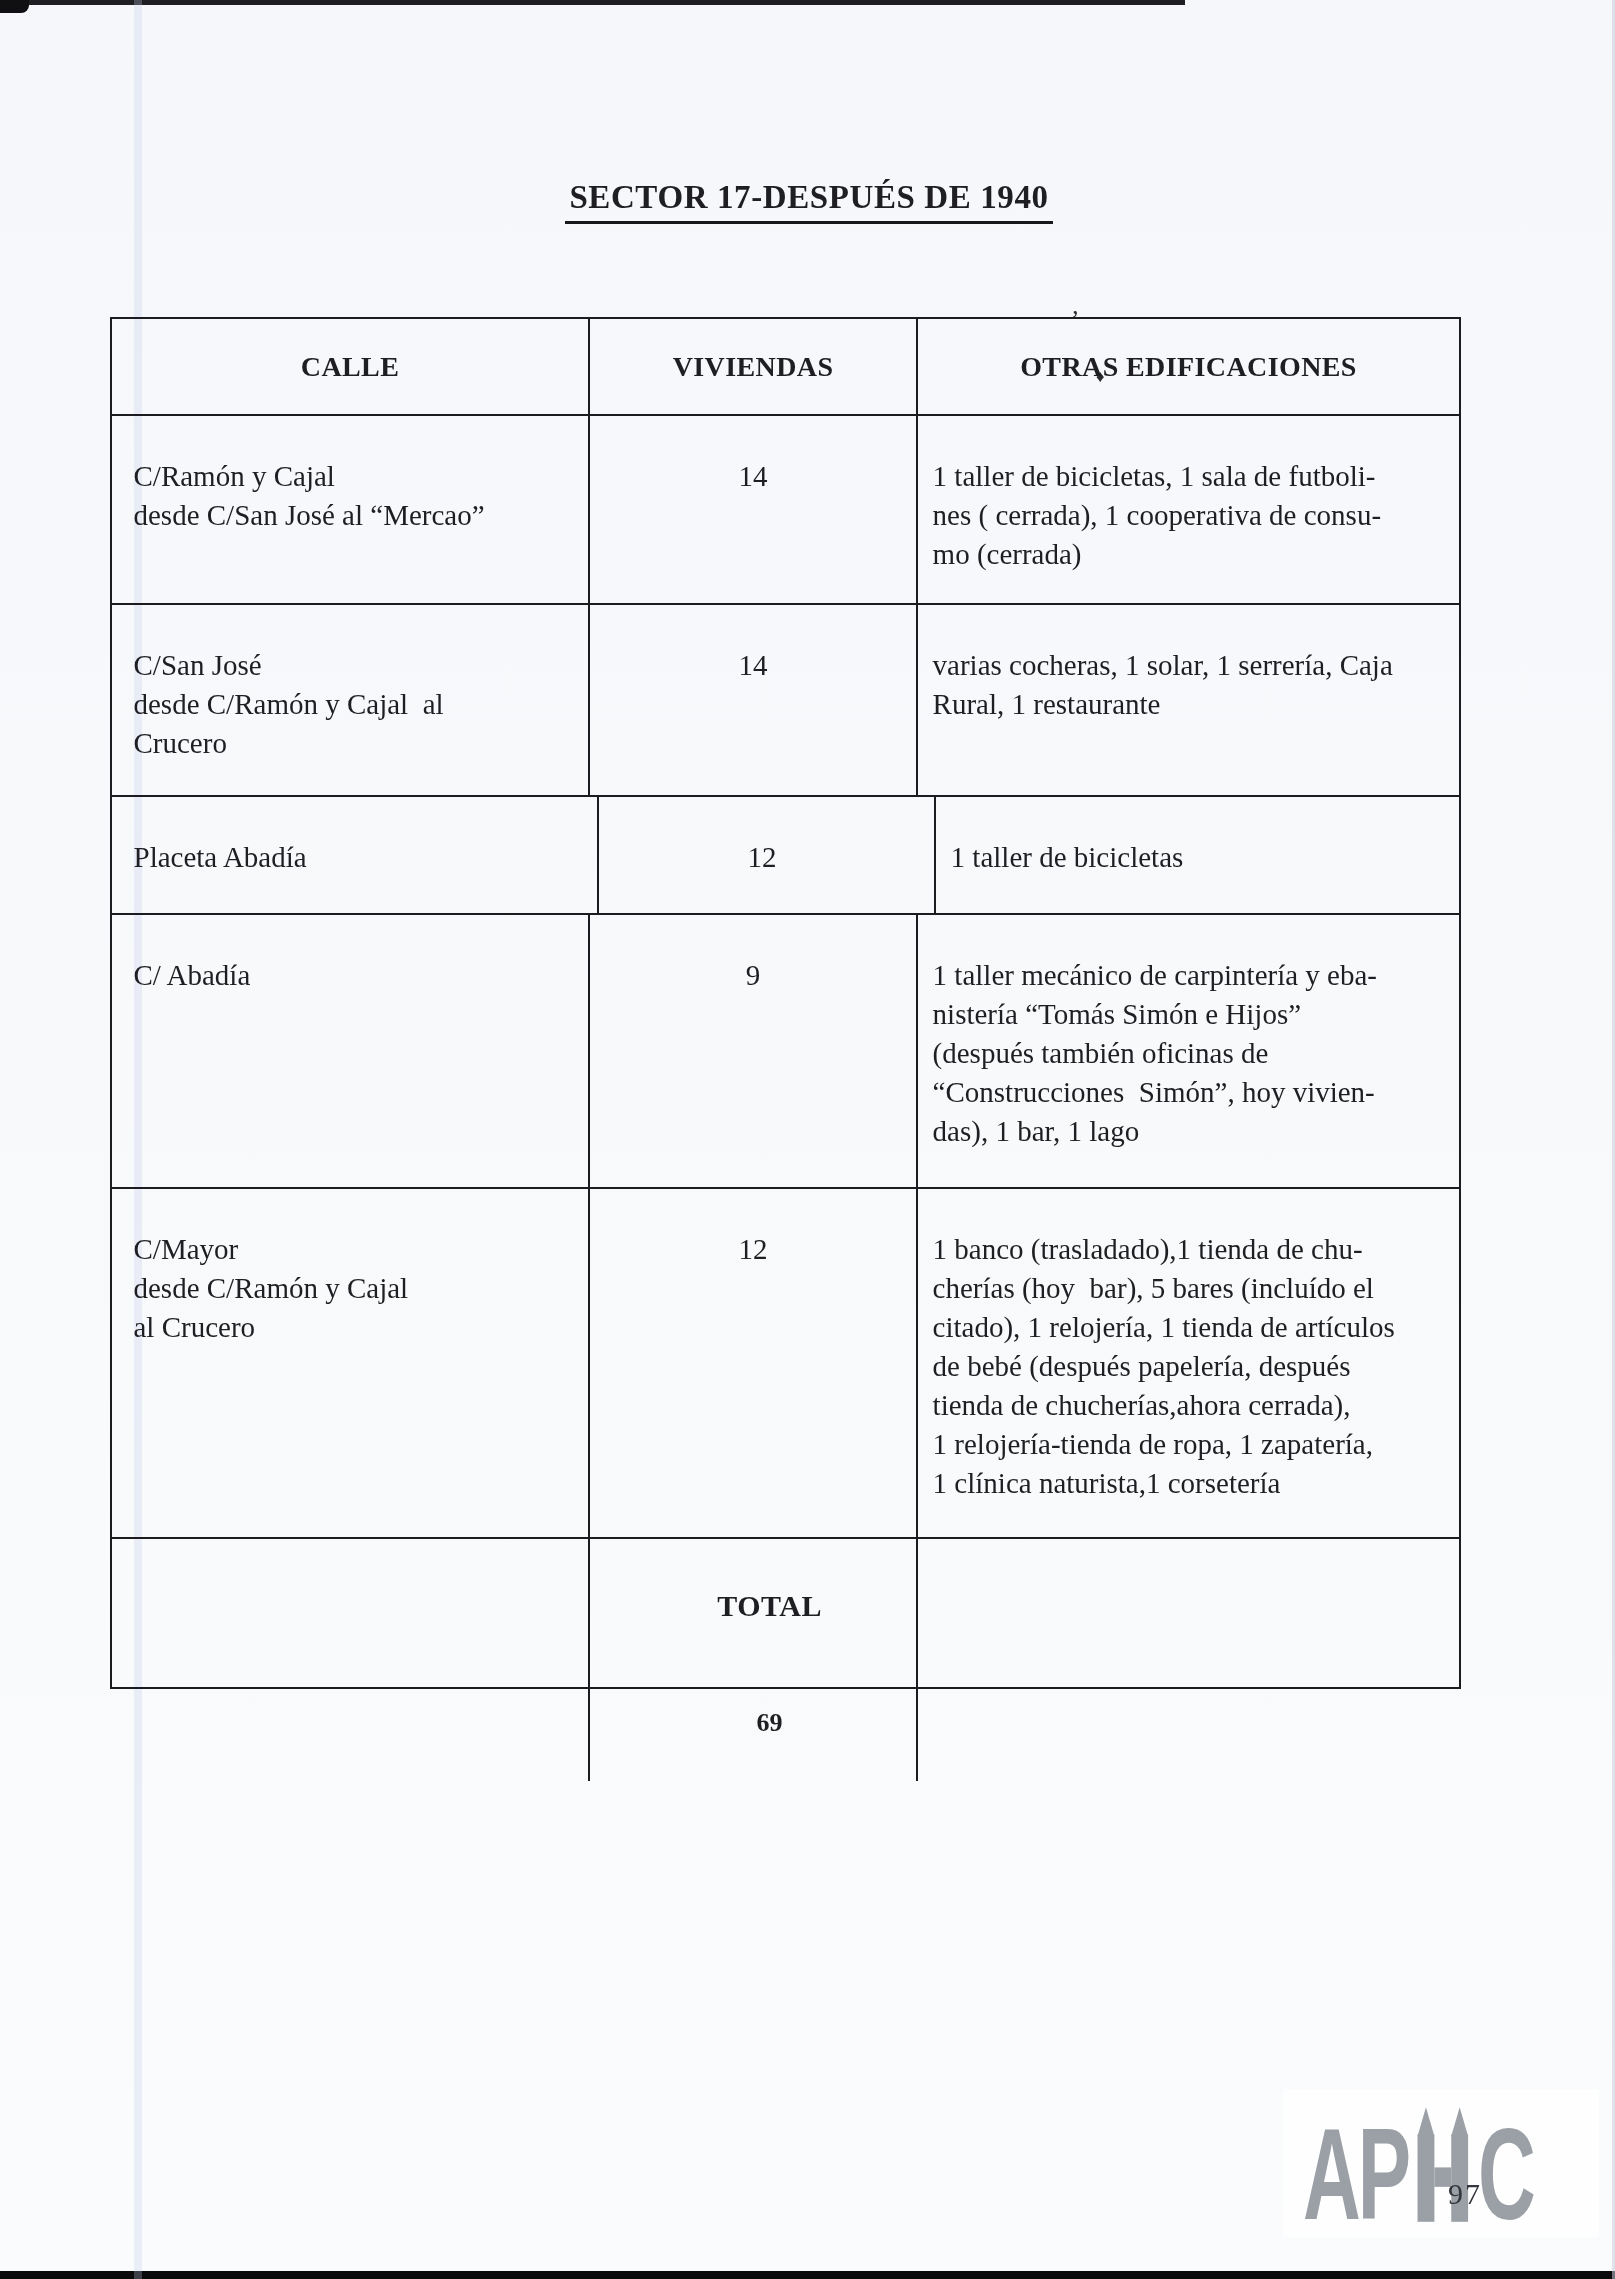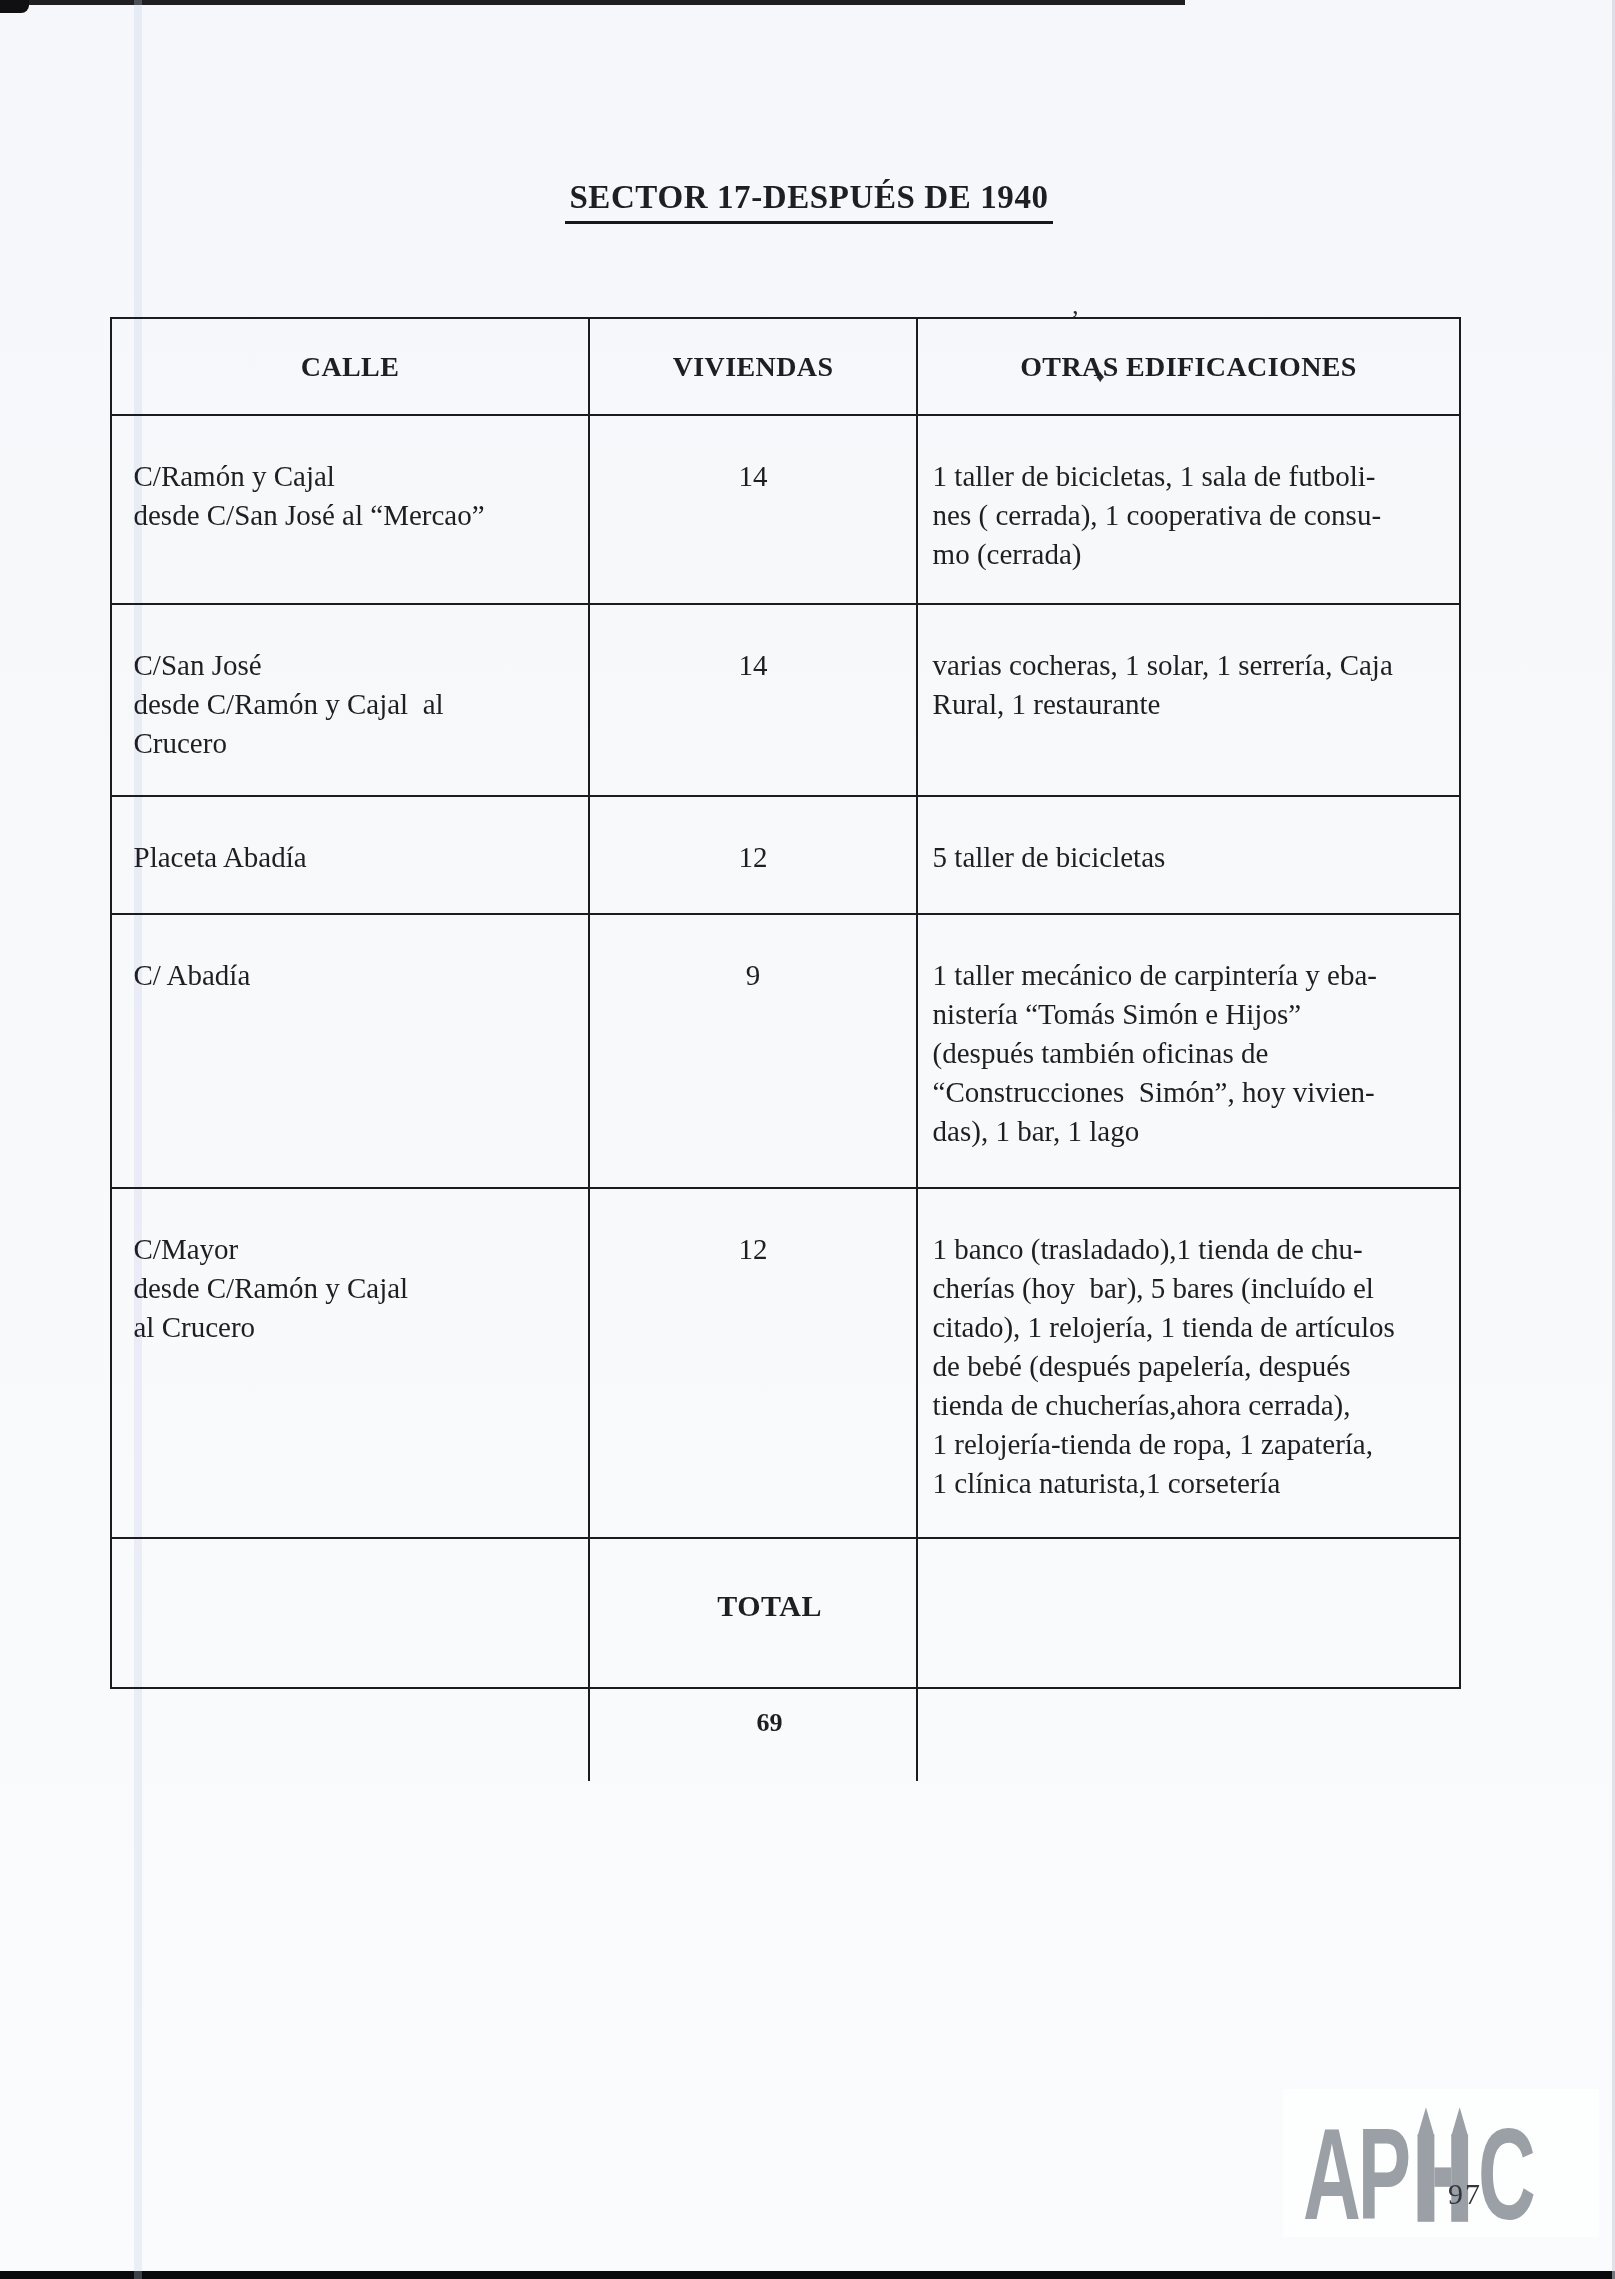--- a/index.html
+++ b/index.html
@@ -40,21 +40,21 @@
   .row + .row{border-top:2.9px solid #1c1c20;}
   .cell{position:relative;font-size:29px;line-height:39px;white-space:pre-line;}
   .c2,.c3{border-left:2.9px solid #1c1c20;}
   .c1{padding:41px 17.6px 0 21.5px;}
   .c2{padding:41px 5.9px 0 5.9px;text-align:center;}
   .c3{padding:41px 15.6px 0 14.6px;}
   .hrow .cell{
     display:flex;align-items:center;justify-content:center;
     font-weight:bold;font-size:28px;letter-spacing:0.4px;padding:0;white-space:normal;
   }
-  .rh{height:95px;border-radius:14px;} .r1{height:187px;} .r2{height:190px;} .r3{height:116px;}
+  .rh{height:95px;border-radius:14px;} .r1{height:187px;} .r2{height:190px;} .r3{height:116px;gap:9px;}
   .r4{height:272px;} .r5{height:348px;} .r6{height:182px;} .rt{height:148px;}
   .total-label{font-weight:bold;font-size:30px;letter-spacing:0.5px;padding-top:7.8px;}
   .total-value{font-weight:bold;font-size:26px;margin-top:39px;}
 
   
   .wm-box{position:absolute;left:1283px;top:2089px;width:316px;height:148px;background:#ffffff;opacity:.7;}
   .watermark{
     position:absolute;left:1303px;top:2103px;height:119px;
     display:flex;align-items:flex-end;
     font-family:"Liberation Sans", sans-serif;font-weight:bold;
@@ -106,21 +106,21 @@
 desde C/Ramón y Cajal &nbsp;al
 Crucero</div>
       <div class="cell c2">14</div>
       <div class="cell c3">varias cocheras, 1 solar, 1 serrería, Caja
 Rural, 1 restaurante</div>
     </div>
 
     <div class="row r3">
       <div class="cell c1">Placeta Abadía</div>
       <div class="cell c2">12</div>
-      <div class="cell c3">5 taller de bicicletas</div>
+      <div class="cell c3">1 taller de bicicletas</div>
     </div>
 
     <div class="row r4">
       <div class="cell c1">C/ Abadía</div>
       <div class="cell c2">9</div>
       <div class="cell c3">1 taller mecánico de carpintería y eba-
 nistería “Tomás Simón e Hijos”
 (después también oficinas de
 “Construcciones &nbsp;Simón”, hoy vivien-
 das), 1 bar, 1 lago</div>

